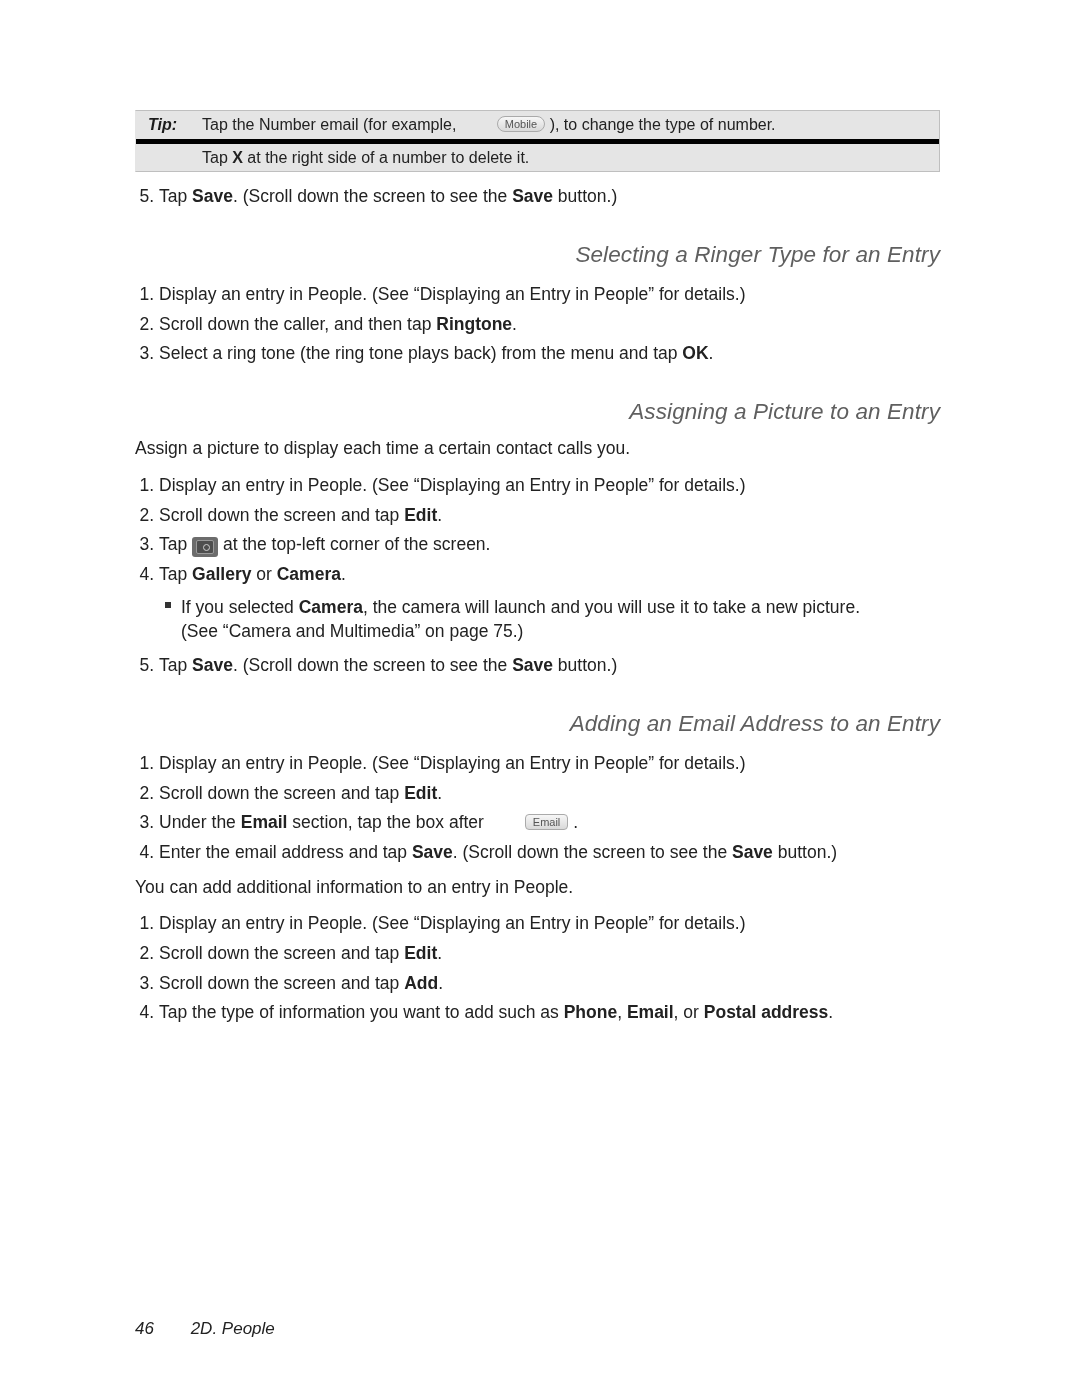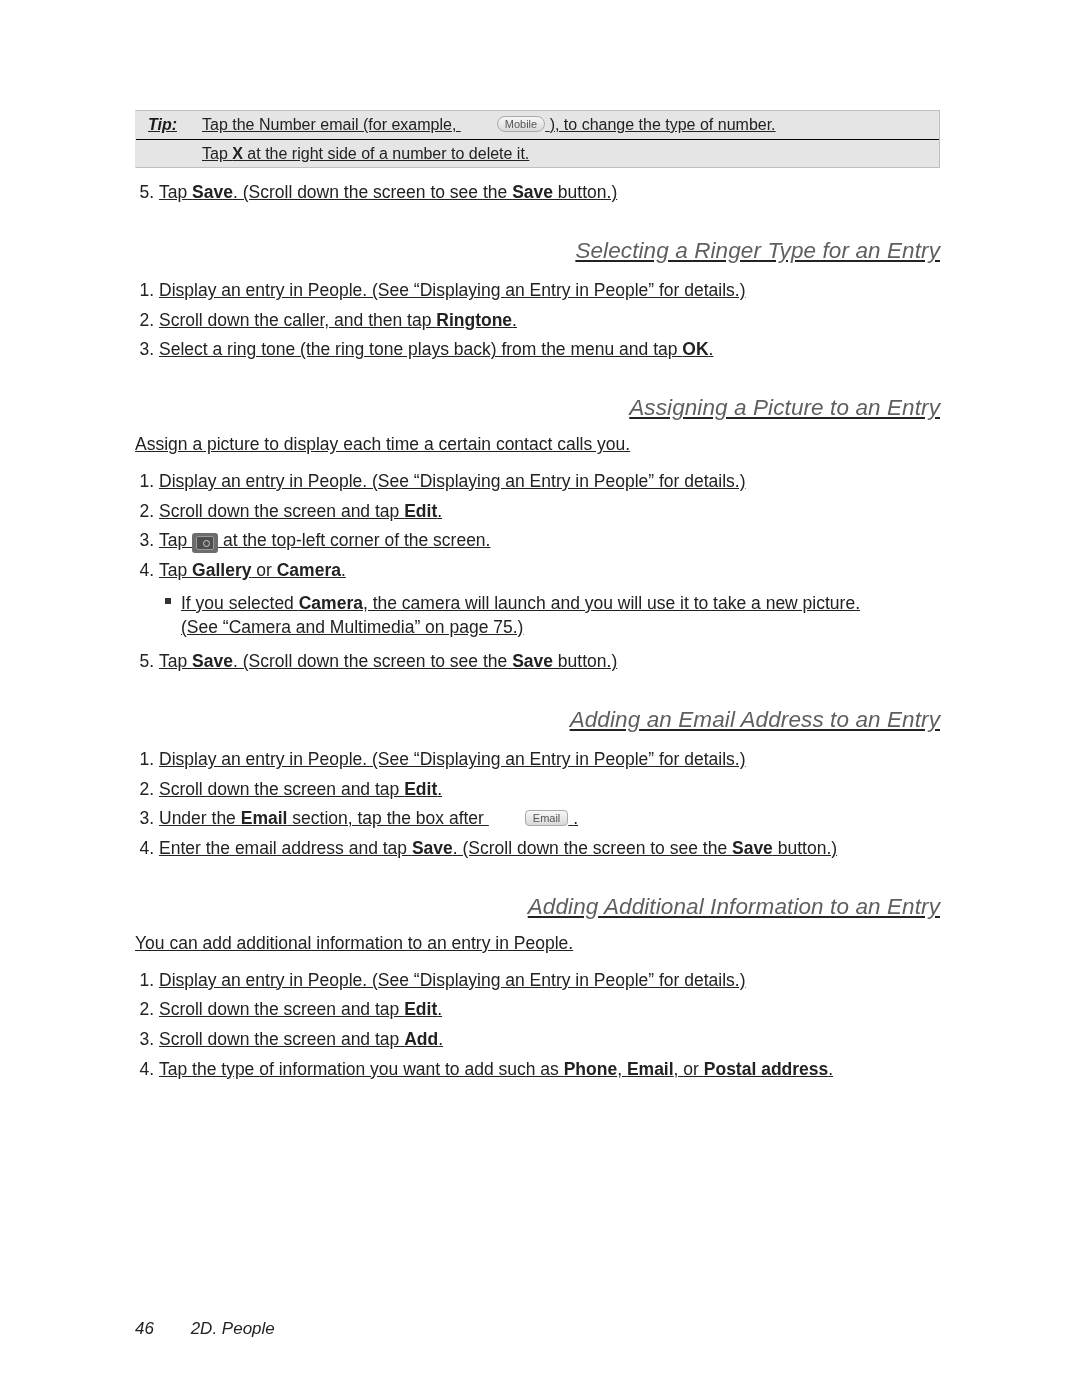--- a/index.html
+++ b/index.html
@@ -13,38 +13,37 @@
     color: #222;
     font-size: 17.5px;
     line-height: 1.35;
     -webkit-font-smoothing: antialiased;
   }
   .page {
     position: relative;
     width: 1080px;
     height: 1397px;
     padding: 110px 140px 60px 135px;
-    text-decoration: underline;
   }
   .tip-box {
     background: #e5e5e5;
     border-top: 1px solid #bfbfbf;
     border-right: 1px solid #bfbfbf;
     border-left: 1px solid #e5e5e5;
     border-bottom: 1px solid #bfbfbf;
     font-size: 16px;
     padding: 0;
   }
   .tip-row {
     display: flex;
     align-items: center;
     padding: 3px 8px 3px 12px;
   }
   .tip-row + .tip-row {
-    border-top: 1px solid #000000;
+    border-top: 5px solid #000000;
   }
   .tip-label {
     font-style: italic;
     font-weight: bold;
     color: #1b1b1b;
     width: 44px;
     flex: 0 0 44px;
   }
   .tip-content {
     flex: 1 1 auto;
@@ -228,21 +227,20 @@
     <li>
       <span>Under the </span><span class="b">Email</span><span> section, tap the box after </span>
       <span class="chip">Email</span>
       <span>.</span>
     </li>
     <li>
       <span>Enter the email address and tap </span><span class="b">Save</span><span>. (Scroll down the screen to see the </span><span class="b">Save</span><span> button.)</span>
     </li>
   </ol>
 
-  <h2 class="section">Adding Additional Information to an Entry</h2>
   <p class="intro">You can add additional information to an entry in People.</p>
   <ol class="main-list">
     <li><span>Display an entry in People. (See “Displaying an Entry in People” for details.)</span></li>
     <li>
       <span>Scroll down the screen and tap </span><span class="b">Edit</span><span>.</span>
     </li>
     <li>
       <span>Scroll down the screen and tap </span><span class="b">Add</span><span>.</span>
     </li>
     <li>

